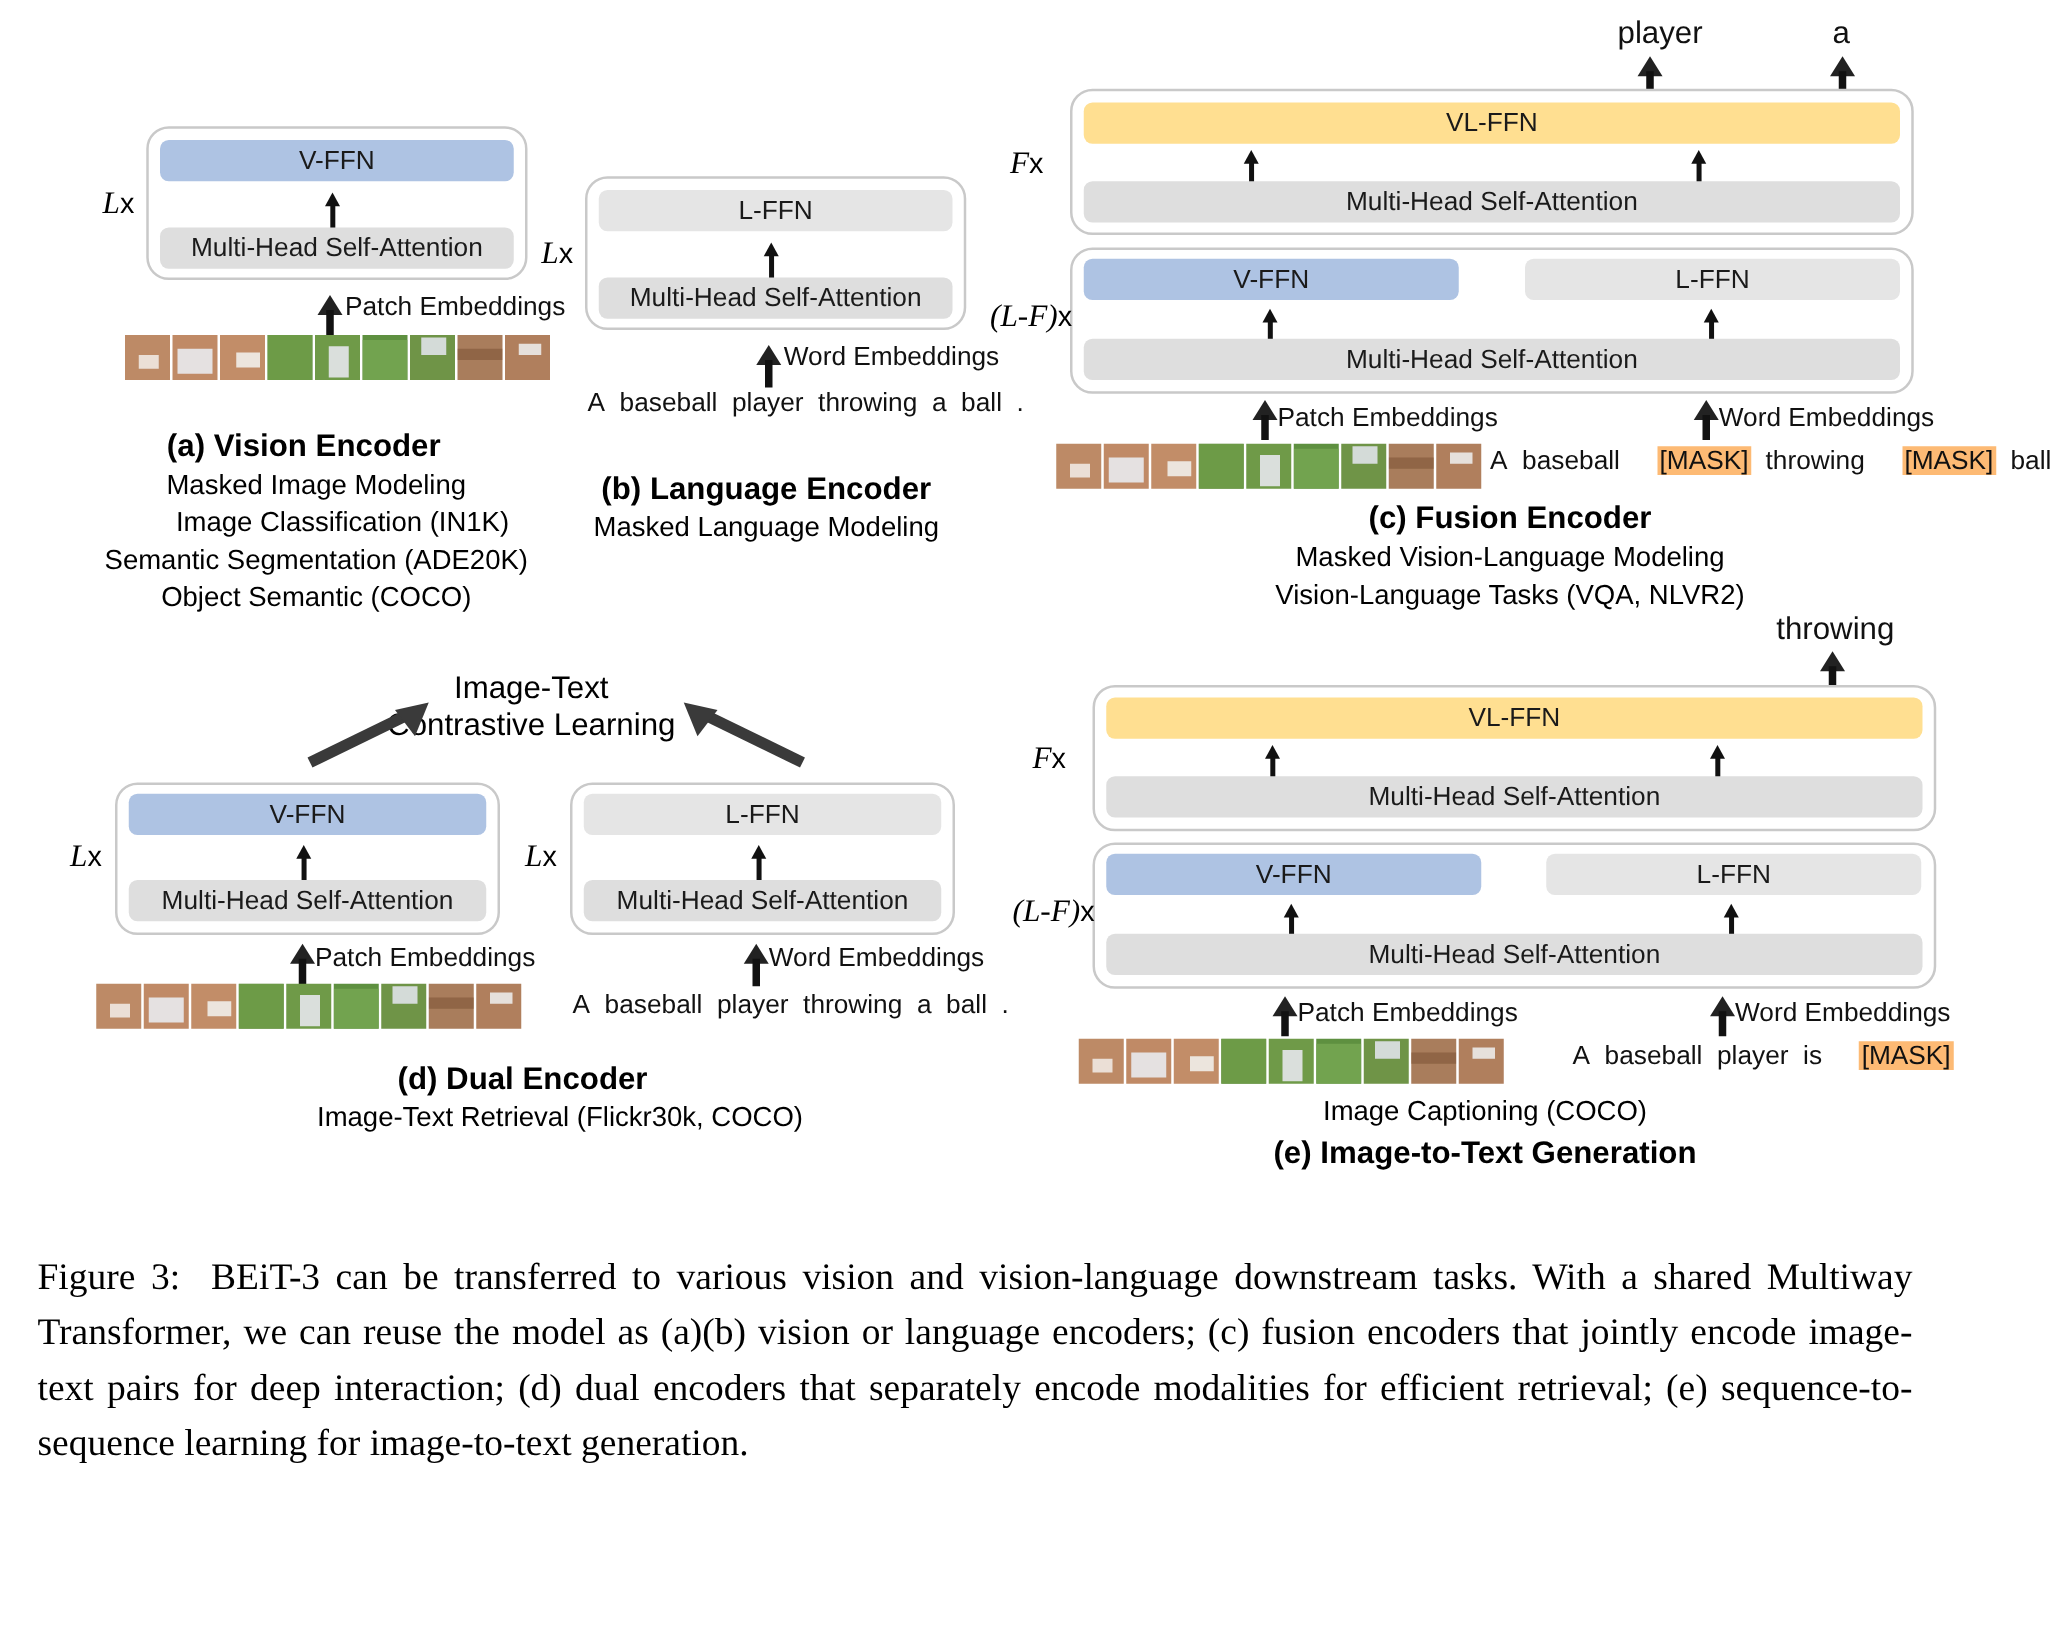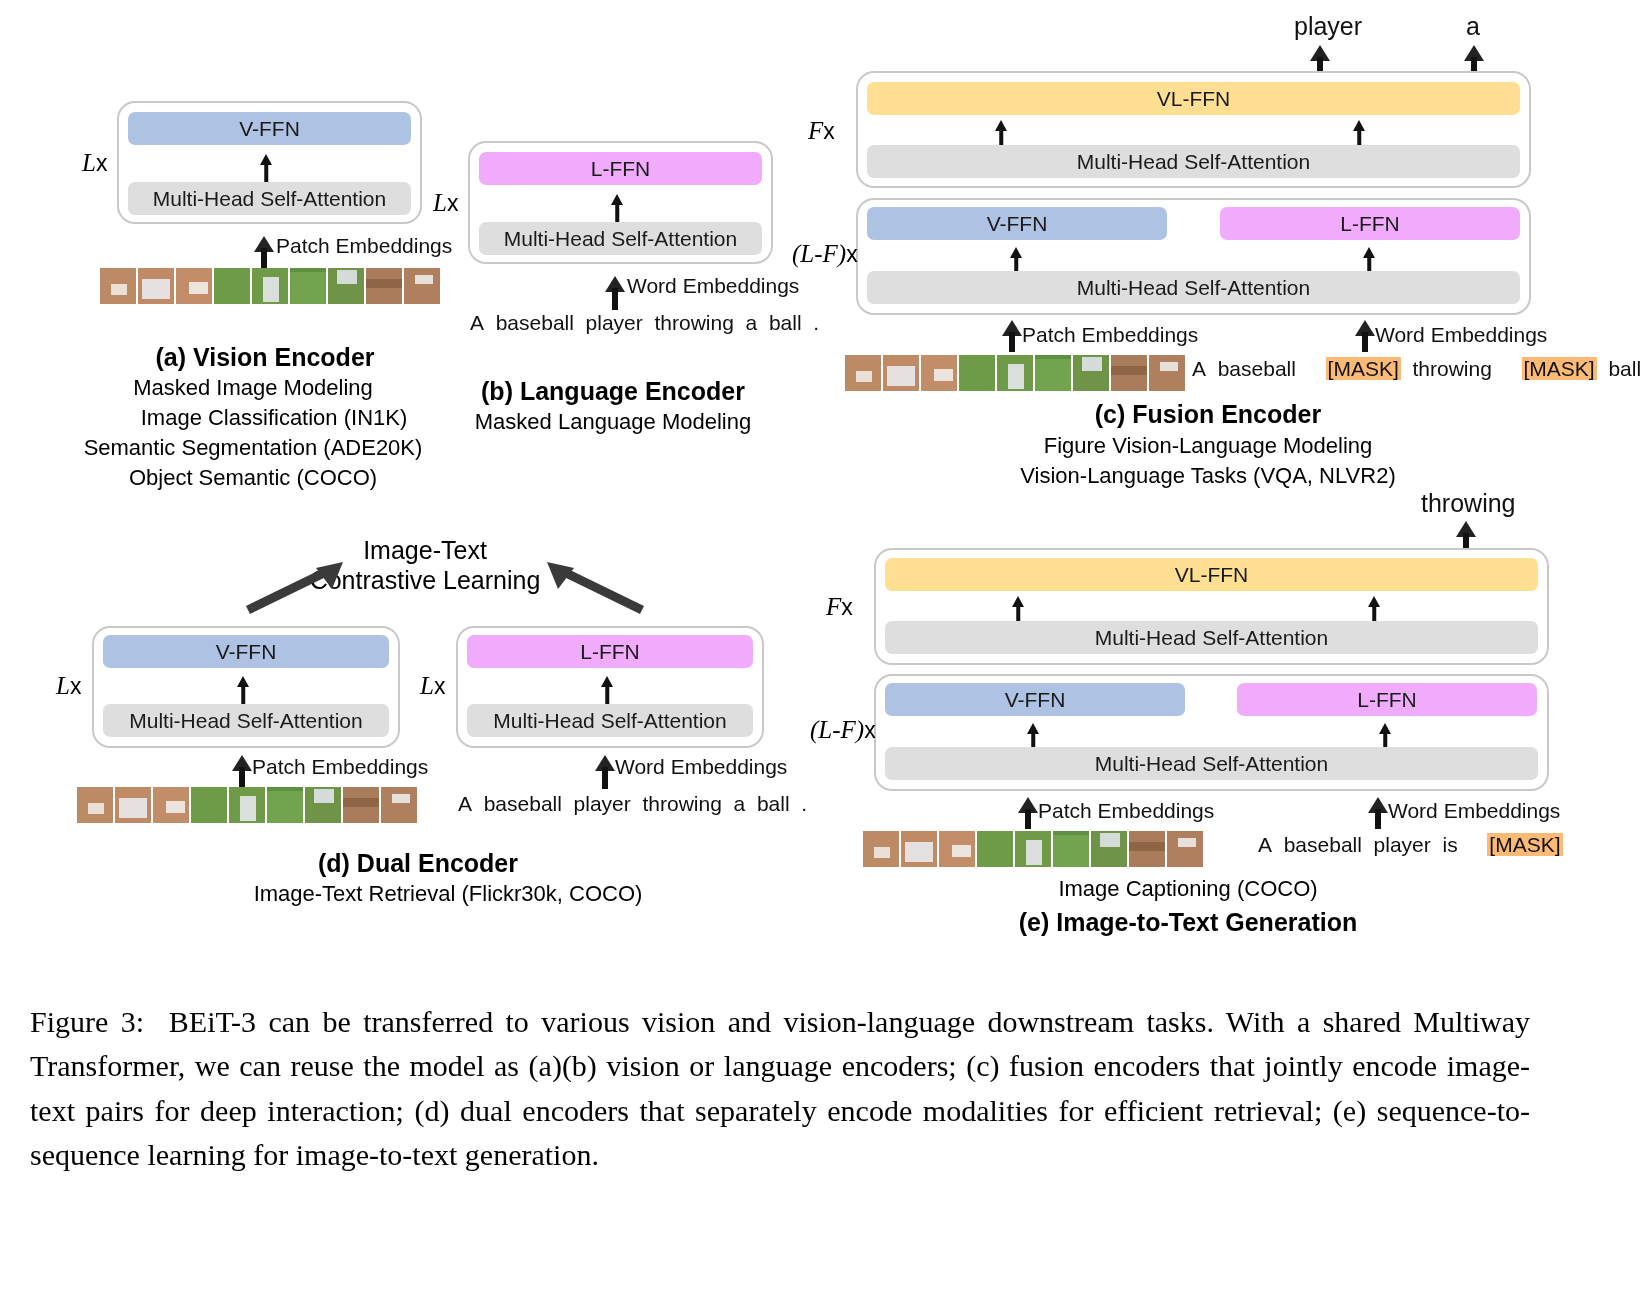--- a/index.html
+++ b/index.html
@@ -21,21 +21,21 @@
   .bar{
     position:absolute;
     border-radius:7px;
     display:flex;align-items:center;justify-content:center;
     font-size:21px;
     color:#1a1a1a;
     box-sizing:border-box;
     white-space:nowrap;
   }
   .bar.vffn{background:#aec3e3;}
-  .bar.lffn{background:#f0abfc;text-align:center;}
+  .bar.lffn{background:#e5e5e5;text-align:center;}
   .bar.vlffn{background:#ffdf91;}
   .bar.msa{background:#dedede;}
 
   
   .uparrow{
     position:absolute;
     width:0;height:0;
   }
   .uparrow .stem{
     position:absolute;left:50%;transform:translateX(-50%);
@@ -157,21 +157,21 @@
         <div style="position: absolute; left: 25%; top: 5%; width: 55%; height: 40%; background: rgb(223, 226, 232); opacity: 0.9;"></div>
       </div>
     <div class="patch" style="background: rgb(169, 125, 92); position: relative; overflow: hidden;">
         <div style="position: absolute; left: 0%; top: 30%; width: 100%; height: 25%; background: rgb(141, 99, 68); opacity: 0.9;"></div>
       </div>
     <div class="patch" style="background: rgb(176, 127, 93); position: relative; overflow: hidden;">
         <div style="position: absolute; left: 30%; top: 20%; width: 50%; height: 25%; background: rgb(236, 235, 233); opacity: 0.9;"></div>
       </div>
   </div>
 
-  <div class="caption-title centered" style="left:265px;top:343px;text-align:center;">(a) Vision Encoder</div>
+  <div class="caption-title centered" style="left:243px;top:343px;text-align:center;">(a) Vision Encoder</div>
   <div class="caption-sub centered" style="left:253px;top:375px;">Masked Image Modeling</div>
   <div class="caption-sub centered" style="left:253px;top:405px;margin-left:21px;">Image Classification (IN1K)</div>
   <div class="caption-sub centered" style="left:253px;top:435px;">Semantic Segmentation (ADE20K)</div>
   <div class="caption-sub centered" style="left:253px;top:465px;">Object Semantic (COCO)</div>
 </div>
 
 <div>
 
   <div class="module" style="left:468px;top:141px;width:305px;height:123px;"></div>
 
@@ -301,21 +301,21 @@
     <span>A</span>&nbsp;
     <span>baseball</span>&nbsp;
     <span class="mask">[MASK]</span>&nbsp;
     <span>throwing</span>&nbsp;
     <span class="mask">[MASK]</span>&nbsp;
     <span>ball</span>&nbsp;
     <span>.</span>
   </div>
 
   <div class="caption-title centered" style="left:1208px;top:400px;">(c) Fusion Encoder</div>
-  <div class="caption-sub centered" style="left:1208px;top:433px;">Figure Vision-Language Modeling</div>
+  <div class="caption-sub centered" style="left:1208px;top:433px;">Masked Vision-Language Modeling</div>
   <div class="caption-sub centered" style="left:1208px;top:463px;">Vision-Language Tasks (VQA, NLVR2)</div>
 </div>
 
 <div>
 
   <div class="caption-sub centered" style="left:425px;top:536px;font-size:25px;">Image-Text</div>
   <div class="caption-sub centered" style="left:425px;top:566px;font-size:25px;">Contrastive Learning</div>
 
   <svg class="bigarrow" style="left:240px;top:558px;" width="110" height="60" viewBox="0 0 110 60">
     <line x1="8" y1="52" x2="86" y2="14" stroke="#3a3a3a" stroke-width="9"></line>

